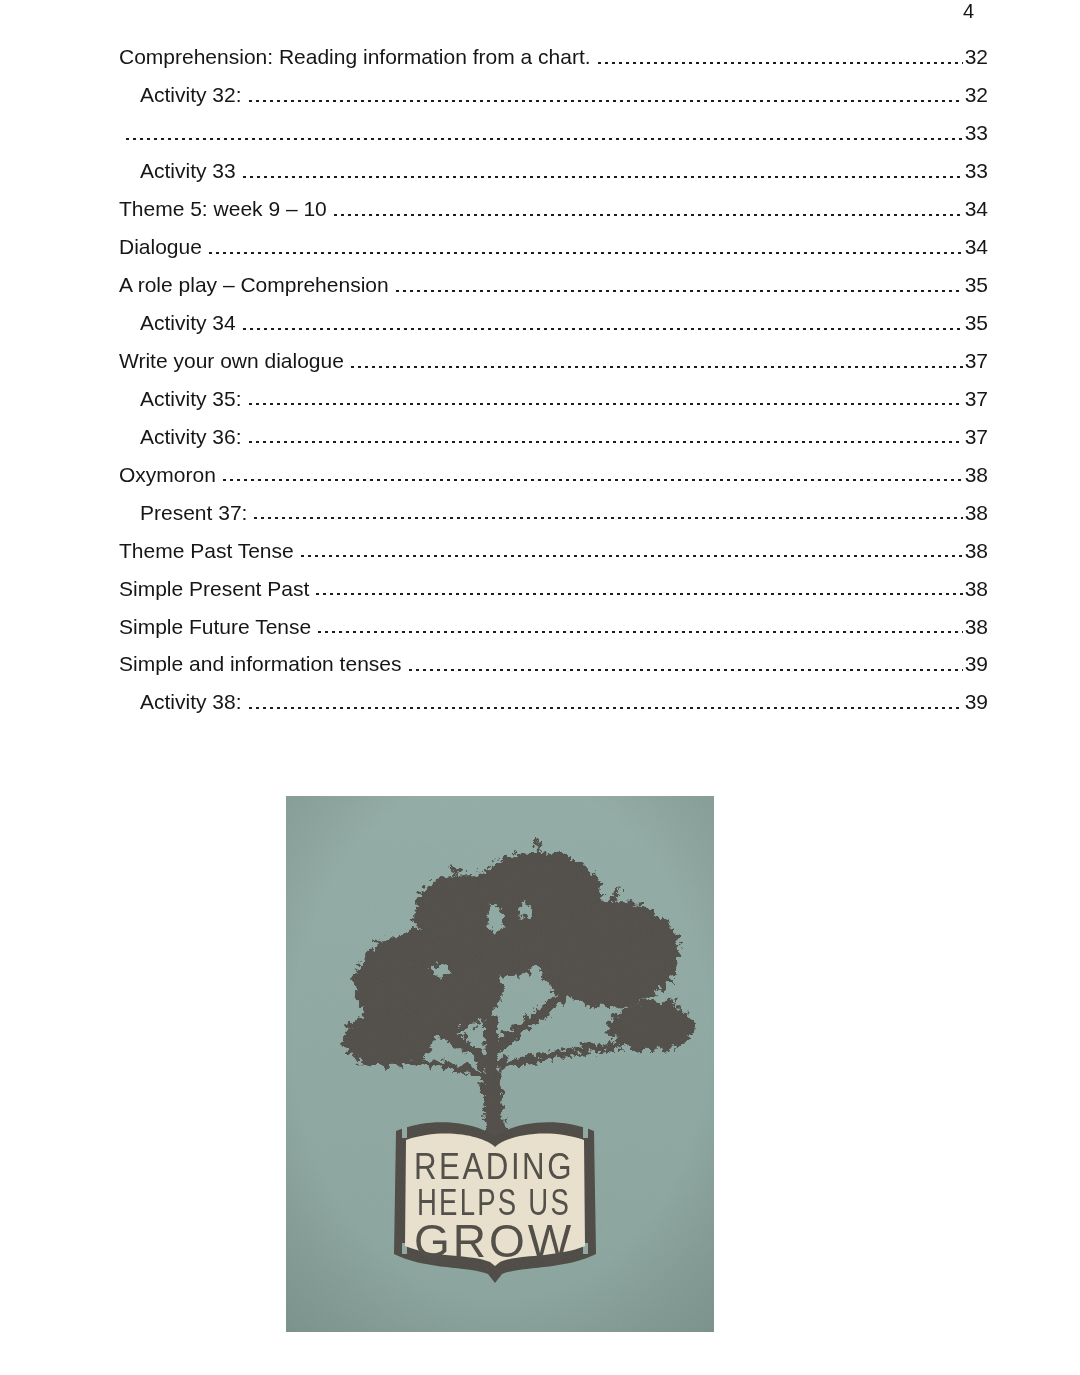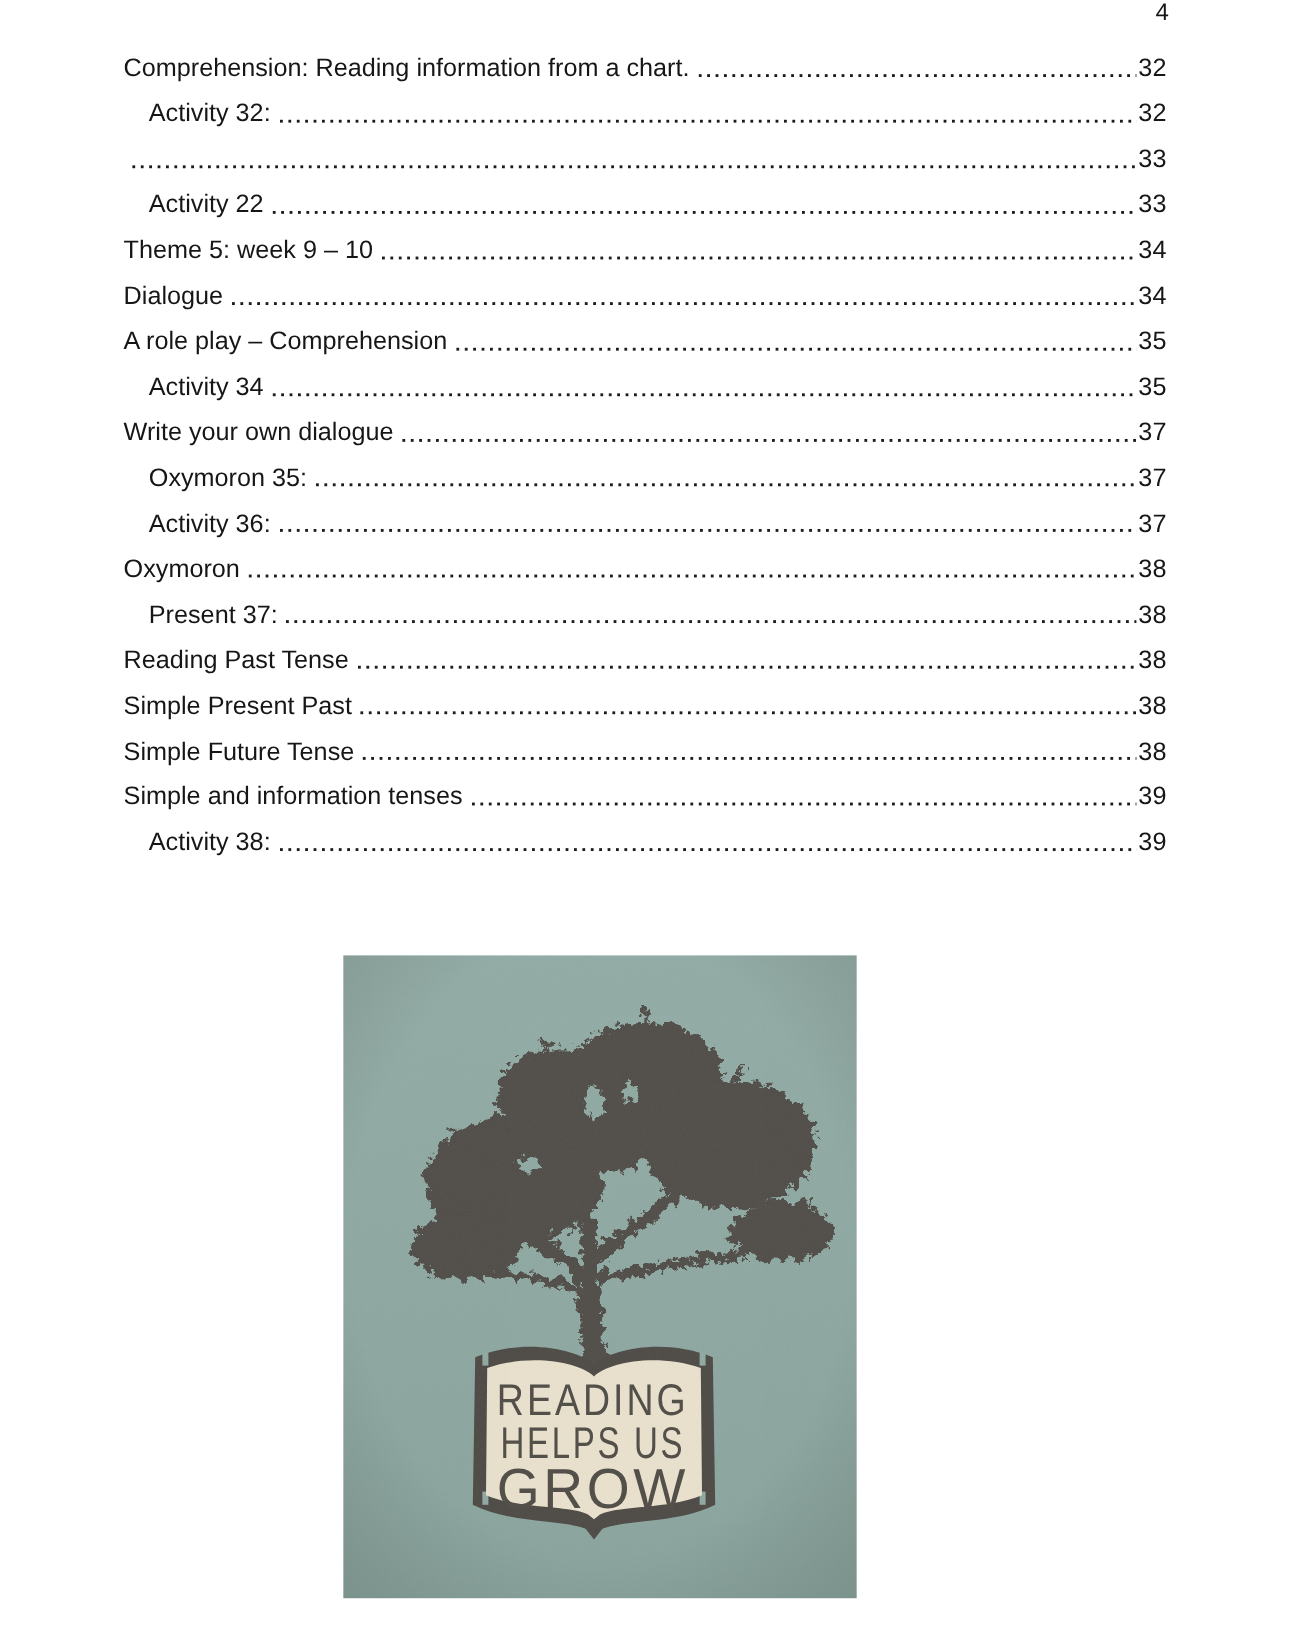--- a/index.html
+++ b/index.html
@@ -16,21 +16,21 @@
     background:#ffffff;
   }
   .page-number {
     position:absolute;
     top:-1px; right:106px;
     font-size:20px;
     line-height:24px;
   }
   .toc {
     position:absolute;
-    left:103px; top:38px;
+    left:119px; top:38px;
     width:869px;
     text-align:center;
   }
   .toc-row {
     display:flex;
     align-items:center;
     height:37.95px;
     font-size:21px;
     line-height:1;
     white-space:nowrap;
@@ -82,21 +82,21 @@
       <div class="toc-row level-2">
       <span class="toc-label">Activity 32:</span>
       <span class="toc-leader"></span>
       <span class="toc-page">32</span>
     </div>
       <div class="toc-row level-1">
       <span class="toc-leader"></span>
       <span class="toc-page">33</span>
     </div>
       <div class="toc-row level-2">
-      <span class="toc-label">Activity 22</span>
+      <span class="toc-label">Activity 33</span>
       <span class="toc-leader"></span>
       <span class="toc-page">33</span>
     </div>
       <div class="toc-row level-1">
       <span class="toc-label">Theme 5: week 9 – 10</span>
       <span class="toc-leader"></span>
       <span class="toc-page">34</span>
     </div>
       <div class="toc-row level-1">
       <span class="toc-label">Dialogue</span>
@@ -112,41 +112,41 @@
       <span class="toc-label">Activity 34</span>
       <span class="toc-leader"></span>
       <span class="toc-page">35</span>
     </div>
       <div class="toc-row level-1">
       <span class="toc-label">Write your own dialogue</span>
       <span class="toc-leader"></span>
       <span class="toc-page">37</span>
     </div>
       <div class="toc-row level-2">
-      <span class="toc-label">Oxymoron 35:</span>
+      <span class="toc-label">Activity 35:</span>
       <span class="toc-leader"></span>
       <span class="toc-page">37</span>
     </div>
       <div class="toc-row level-2">
       <span class="toc-label">Activity 36:</span>
       <span class="toc-leader"></span>
       <span class="toc-page">37</span>
     </div>
       <div class="toc-row level-1">
       <span class="toc-label">Oxymoron</span>
       <span class="toc-leader"></span>
       <span class="toc-page">38</span>
     </div>
       <div class="toc-row level-2">
       <span class="toc-label">Present 37:</span>
       <span class="toc-leader"></span>
       <span class="toc-page">38</span>
     </div>
       <div class="toc-row level-1">
-      <span class="toc-label">Reading Past Tense</span>
+      <span class="toc-label">Theme Past Tense</span>
       <span class="toc-leader"></span>
       <span class="toc-page">38</span>
     </div>
       <div class="toc-row level-1">
       <span class="toc-label">Simple Present Past</span>
       <span class="toc-leader"></span>
       <span class="toc-page">38</span>
     </div>
       <div class="toc-row level-1">
       <span class="toc-label">Simple Future Tense</span>

